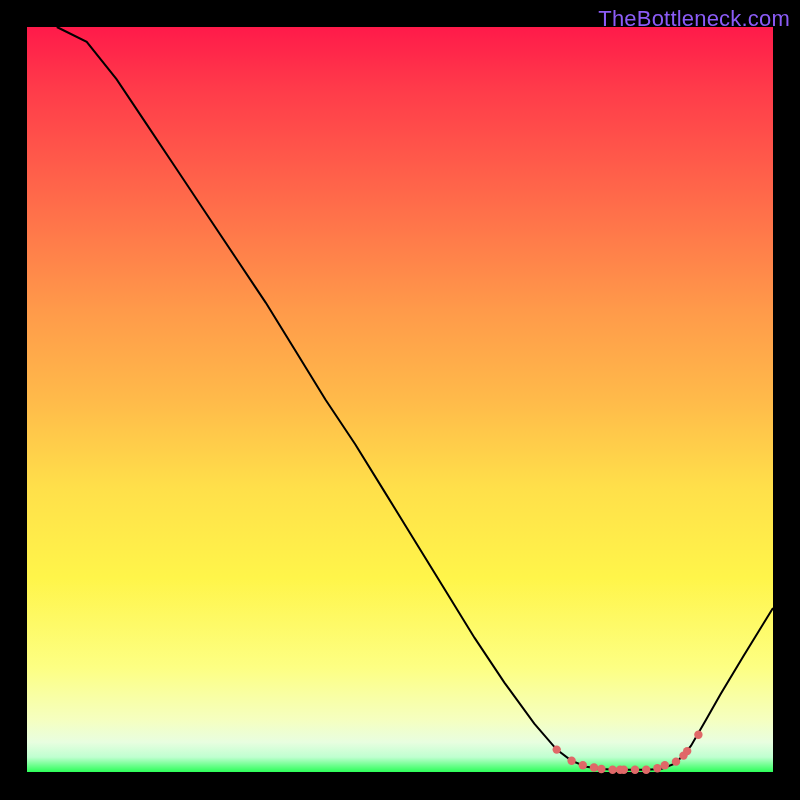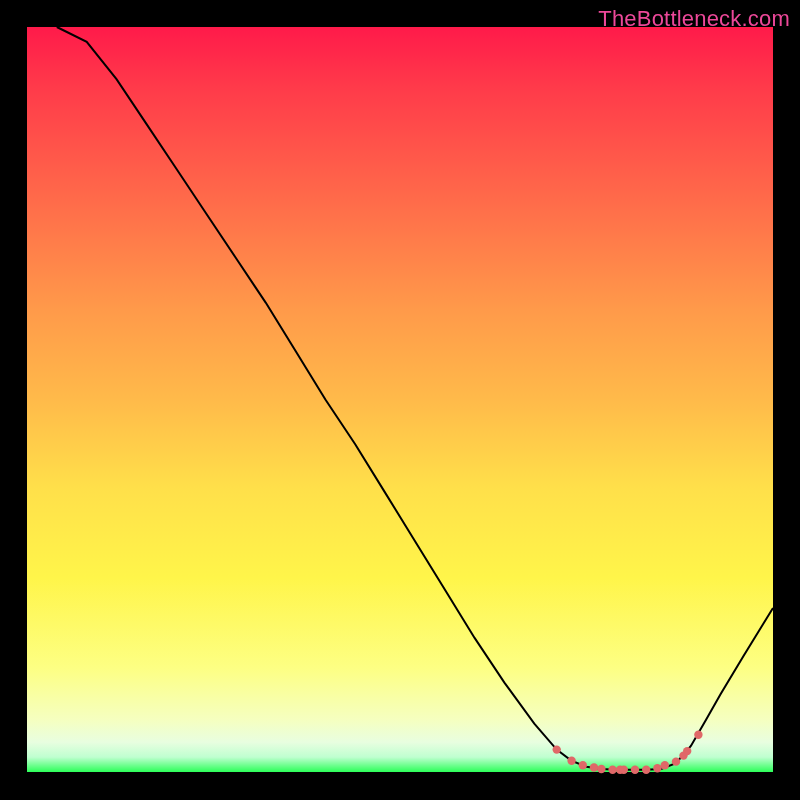--- a/index.html
+++ b/index.html
@@ -35,21 +35,21 @@
       #fdff83 86%,
       #f5ffc0 93%,
       #e8fee0 96%,
       #bfffd0 98%,
       #2cff59 100%);
   }
   .watermark {
     position: absolute;
     top: 6px;
     right: 10px;
-    color: #ec4899;
+    color: #8b5cf6;
     font-size: 22px;
     font-weight: 500;
     letter-spacing: 0.2px;
   }
   svg.curve {
     position: absolute;
     left: 0;
     top: 0;
     width: 746px;
     height: 745px;

